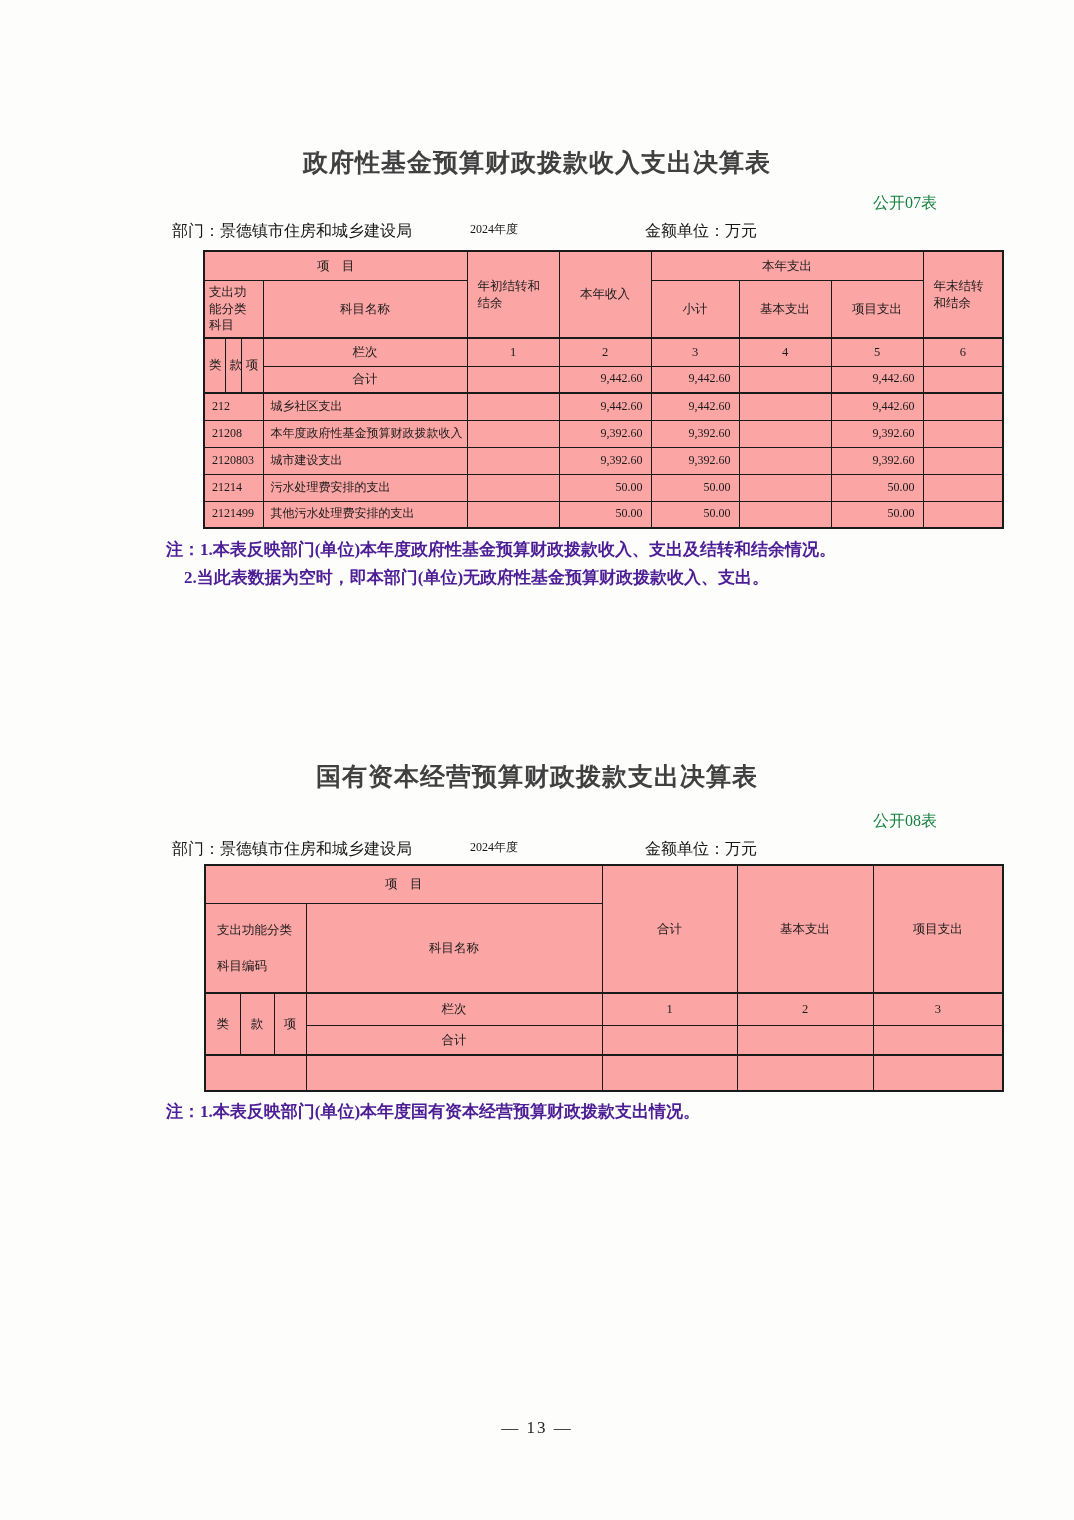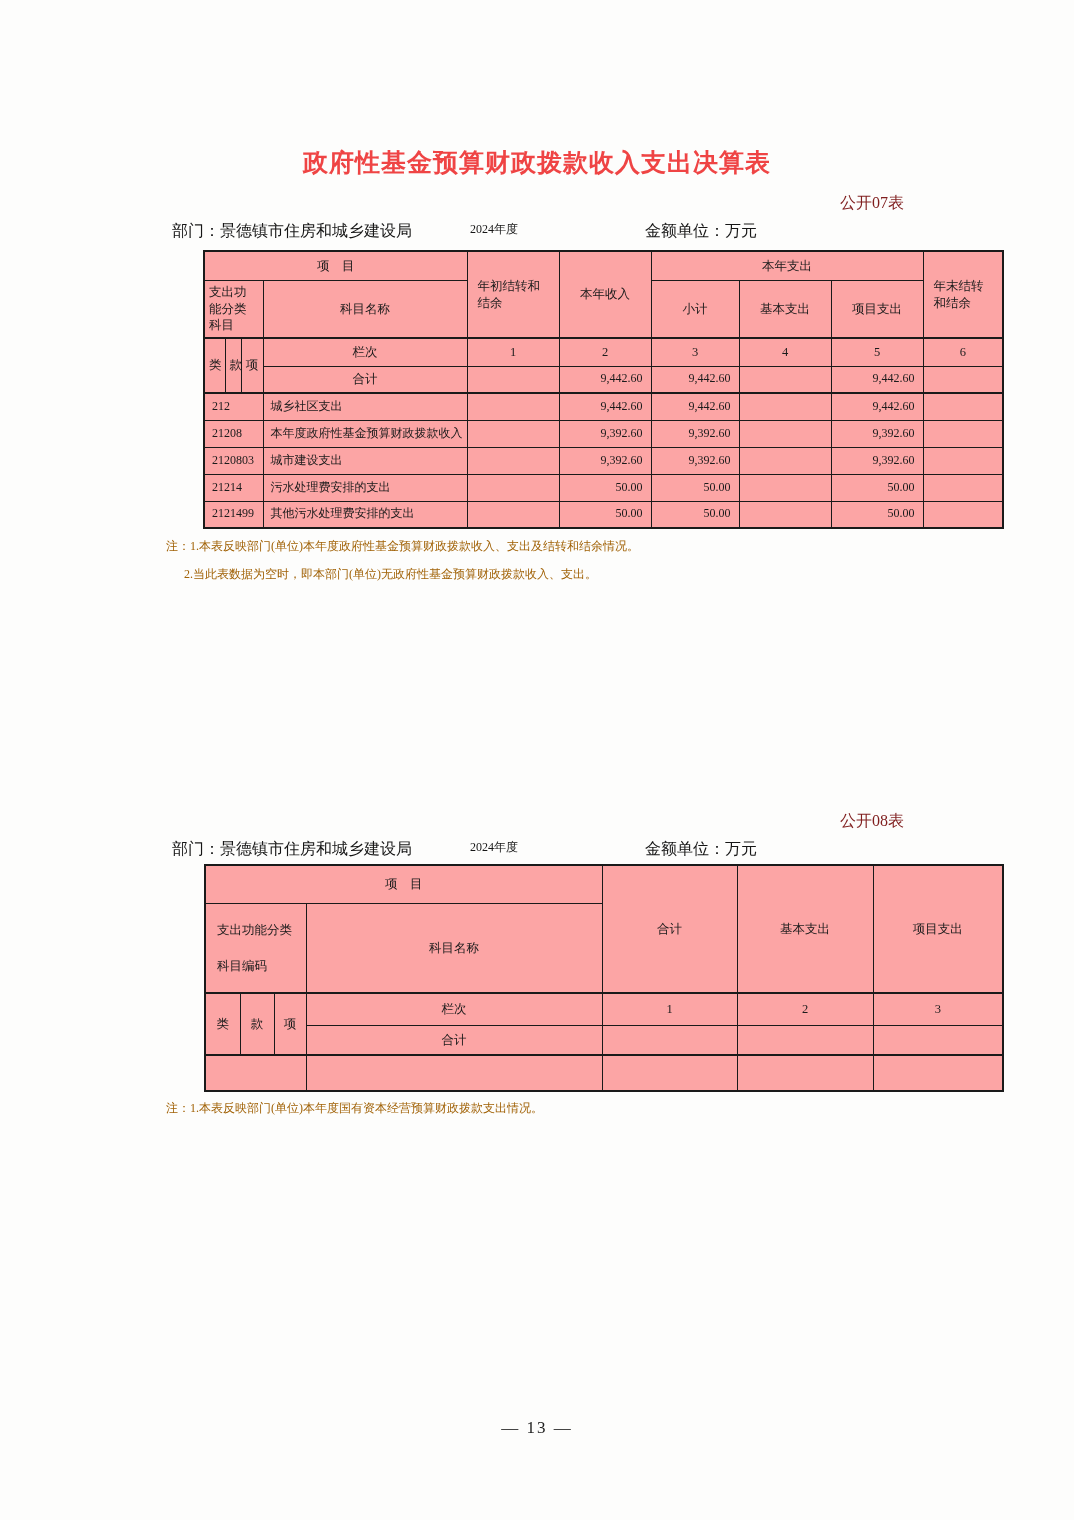--- a/index.html
+++ b/index.html
@@ -16,27 +16,27 @@
   }
   .doc-title {
     position: absolute;
     left: 0;
     width: 1074px;
     text-align: center;
     font-family: "Liberation Sans", "DejaVu Sans", sans-serif;
     font-weight: 700;
     font-size: 25px;
     letter-spacing: 1px;
-    color: #ef4444;
+    color: #404040;
   }
   .form-label {
     position: absolute;
-    left: 840px;
+    left: 873px;
     font-size: 16px;
-    color: #7f1d1d;
+    color: #15803d;
   }
   .meta-dept  { position: absolute; left: 172px; font-size: 16px; }
   .meta-year  { position: absolute; left: 470px; font-size: 12px; }
   .meta-unit  { position: absolute; left: 645px; font-size: 16px; }
 
   table.fin {
     position: absolute;
     border-collapse: collapse;
     table-layout: fixed;
     border: 2px solid #1a1a1a;
@@ -60,23 +60,24 @@
     vertical-align: middle;
   }
   .fin td.l { text-align: left; white-space: nowrap; font-size: 12px; padding-left: 7px; }
   .fin td.r { text-align: right; white-space: nowrap; font-size: 12px; padding-right: 8px; }
   .fin td.pre { white-space: pre-line; }
   .fin td.funcsub { text-align: left; }
   .fin td.funcode { text-align: left; padding-left: 11px; line-height: 2.9; }
 
   .note {
     position: absolute;
-    font-size: 12px;
-    color: #a16207;
+    font-size: 17px;
+    color: #4c1d95;
     white-space: nowrap;
+    font-weight: bold;
   }
   .page-number {
     position: absolute;
     left: 0;
     width: 1074px;
     text-align: center;
     font-size: 17px;
     letter-spacing: 2px;
     color: #222;
   }
@@ -192,20 +193,21 @@
       <td class="r"></td>
       <td class="r">50.00</td>
       <td class="r"></td>
     </tr>
   </tbody>
     </table>
 
   <div class="note" style="left:166px; top:538px">注：1.本表反映部门(单位)本年度政府性基金预算财政拨款收入、支出及结转和结余情况。</div>
   <div class="note" style="left:184px; top:566px">2.当此表数据为空时，即本部门(单位)无政府性基金预算财政拨款收入、支出。</div>
 
+  <h1 class="doc-title" style="top:760px">国有资本经营预算财政拨款支出决算表</h1>
   <div class="form-label" style="top:811px">公开08表</div>
   <div class="meta-dept" style="top:839px">部门：景德镇市住房和城乡建设局</div>
   <div class="meta-year" style="top:839px">2024年度</div>
   <div class="meta-unit" style="top:839px">金额单位：万元</div>
 
   <table class="fin" style="left:160px; top:864px; width:798px">
     <colgroup>
       <col style="width:35px">
         <col style="width:34px">
         <col style="width:32px">

